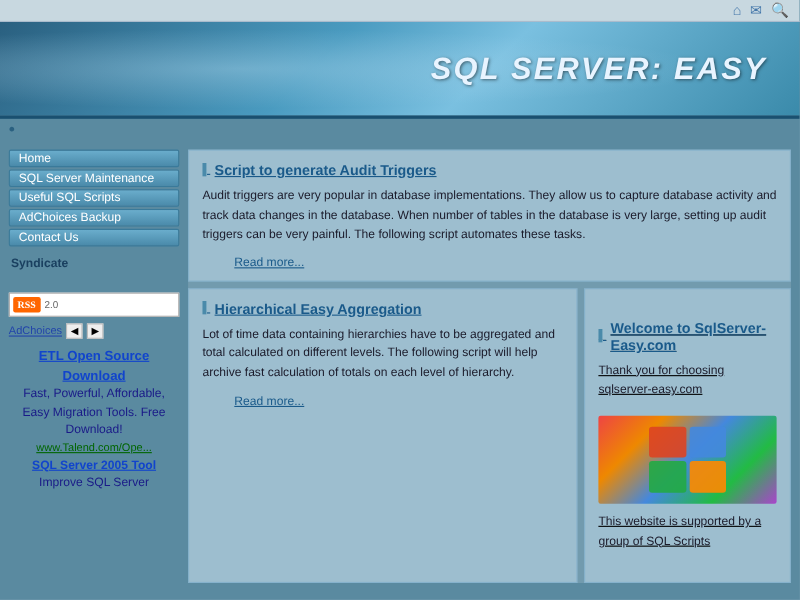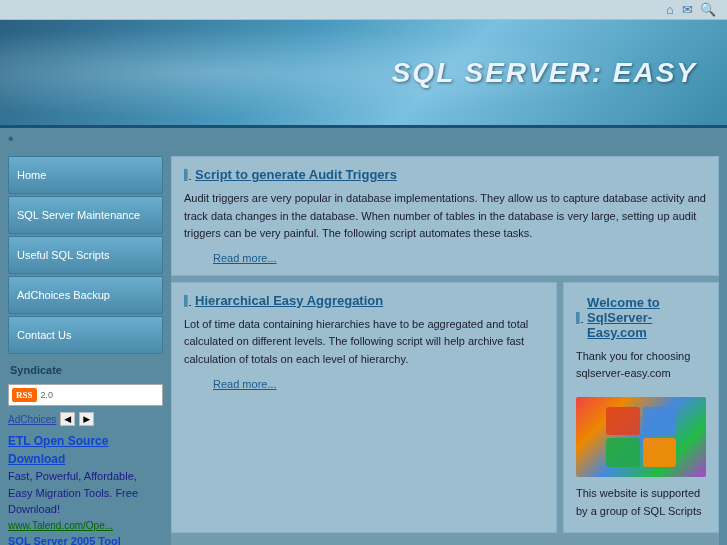--- a/index.html
+++ b/index.html
@@ -24,21 +24,21 @@
     }
     .top-bar-icon {
       color: #4477aa;
       font-size: 13px;
       cursor: pointer;
     }
 
     
     .header-banner {
       background: linear-gradient(135deg, #2a6080 0%, #4a9bc0 40%, #7ac0e0 60%, #3a8aaa 100%);
-      height: 108px;
+      height: 88px;
       display: flex;
       align-items: center;
       justify-content: flex-end;
       padding-right: 30px;
       position: relative;
       overflow: hidden;
       border-bottom: 3px solid #1a5070;
     }
     .header-banner::before {
       content: '';
@@ -78,33 +78,33 @@
     }
     .sidebar-nav {
       display: flex;
       flex-direction: column;
       gap: 2px;
       margin-bottom: 10px;
     }
     .sidebar-nav-item {
       background: linear-gradient(to bottom, #6aadcc, #4a8aaa);
       color: #fff;
-      padding: 12px 8px;
+      padding: 1px 8px;
       font-size: 11px;
       cursor: pointer;
       border: 1px solid #3a7a9a;
       border-radius: 2px;
       text-align: left;
     }
 
     .syndicate-label {
       color: #1a4060;
       font-size: 11px;
       font-weight: bold;
-      margin-bottom: 8px;
+      margin-bottom: 20px;
       padding-left: 2px;
     }
 
     .rss-box {
       background: #fff;
       border: 1px solid #aaa;
       padding: 3px;
       margin-bottom: 6px;
       display: flex;
       align-items: center;
@@ -138,20 +138,21 @@
       font-size: 9px;
       padding: 1px 3px;
       cursor: pointer;
     }
 
     .ad-block {
       font-size: 11px;
       color: #1a1a88;
       line-height: 1.5;
       margin-bottom: 4px;
+      text-align: center;
     }
     .ad-block .ad-title {
       color: #1144cc;
       font-weight: bold;
       font-size: 12px;
       text-decoration: underline;
       cursor: pointer;
     }
     .ad-block .ad-link {
       color: #006600;
@@ -215,24 +216,25 @@
       display: flex;
       gap: 6px;
     }
     .bottom-left {
       flex: 1;
       background: rgba(200,225,240,0.5);
       padding: 10px 12px;
       border: 1px solid rgba(100,160,200,0.4);
     }
     .bottom-right {
-      width: 156px;
+      width: 188px;
       background: rgba(200,225,240,0.5);
-      padding: 12px 12px;
+      padding: 28px 12px;
       border: 1px solid rgba(100,160,200,0.4);
+      text-decoration: underline;
     }
 
     .welcome-image-placeholder {
       width: 100%;
       height: 80px;
       background: linear-gradient(135deg, #e44 0%, #ee8800 25%, #4488dd 50%, #22bb44 75%, #aa44cc 100%);
       margin-bottom: 8px;
       border-radius: 2px;
       display: flex;
       align-items: center;

